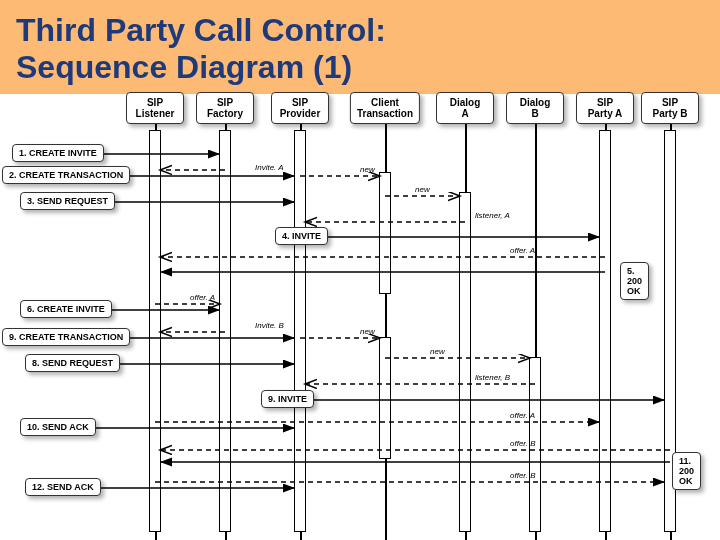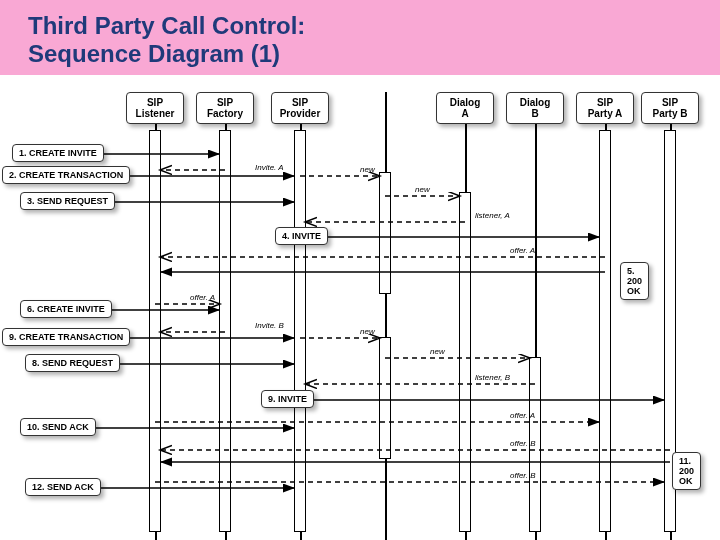--- a/index.html
+++ b/index.html
@@ -1,16 +1,16 @@
 <!DOCTYPE html>
 <html><head>
 <meta charset="utf-8">
 <style>
   body{margin:0;font-family:Arial,Helvetica,sans-serif;background:#fff;width:720px;height:540px;position:relative;overflow:hidden}
-  .titlebar{background:#f9a8d4;color:#1f3a7a;padding:12px 28px 8px 28px;font-weight:bold;font-size:24px;line-height:1.15}
+  .titlebar{background:#fdba74;color:#1f3a7a;padding:12px 28px 8px 16px;font-weight:bold;font-size:32px;line-height:1.15}
   .title2{color:#1f3a7a}
   .diagram{position:absolute;left:0;top:92px;width:629px;height:448px}
   .lifeline{position:absolute;top:0;bottom:0;width:2px;background:#000}
   .head{position:absolute;top:0;text-align:center;font-size:10px;font-weight:bold;color:#000;background:#fff;border:1px solid #333;border-radius:4px;padding:4px 6px;box-shadow:3px 3px 4px rgba(0,0,0,.3);transform:translateX(-50%);min-width:44px}
   .act{position:absolute;width:10px;background:#fff;border:1px solid #000;transform:translateX(-50%)}
   .lbl{position:absolute;font-size:8px;font-style:italic;color:#000;white-space:nowrap;transform:translateY(-11px)}
   .box{position:absolute;background:#fff;border:1px solid #333;border-radius:4px;padding:3px 6px;font-size:9px;font-weight:bold;box-shadow:3px 3px 4px rgba(0,0,0,.3)}
   svg.arr{position:absolute;overflow:visible}
 </style>
 </head>
@@ -37,20 +37,21 @@
   <div class="lifeline" style="left:535px"></div>
     <div class="act" style="left:535px;top:265px;height:173px"></div>
   <div class="lifeline" style="left:605px"></div>
     <div class="act" style="left:605px;top:38px;height:400px"></div>
   <div class="lifeline" style="left:670px"></div>
     <div class="act" style="left:670px;top:38px;height:400px"></div>
 
   <div class="head" style="left:155px">SIP<br>Listener</div>
   <div class="head" style="left:225px">SIP<br>Factory</div>
   <div class="head" style="left:300px">SIP<br>Provider</div>
+  <div class="head" style="left:385px">Client<br>Transaction</div>
   <div class="head" style="left:465px">Dialog<br>A</div>
   <div class="head" style="left:535px">Dialog<br>B</div>
   <div class="head" style="left:605px">SIP<br>Party A</div>
   <div class="head" style="left:670px">SIP<br>Party B</div>
 
   <svg class="arr" width="720" height="448">
     <defs>
       <marker id="a" markerWidth="10" markerHeight="10" refX="8" refY="3" orient="auto">
           <path d="M0,0 L8,3 L0,6 Z" fill="#000"></path>
         </marker>

